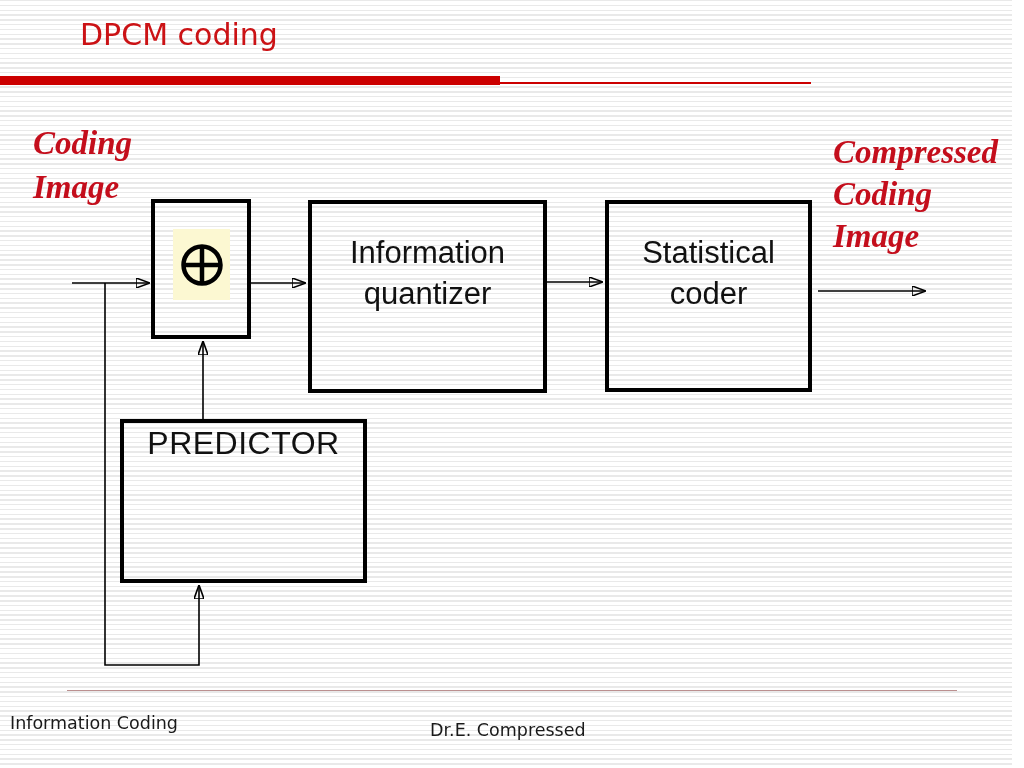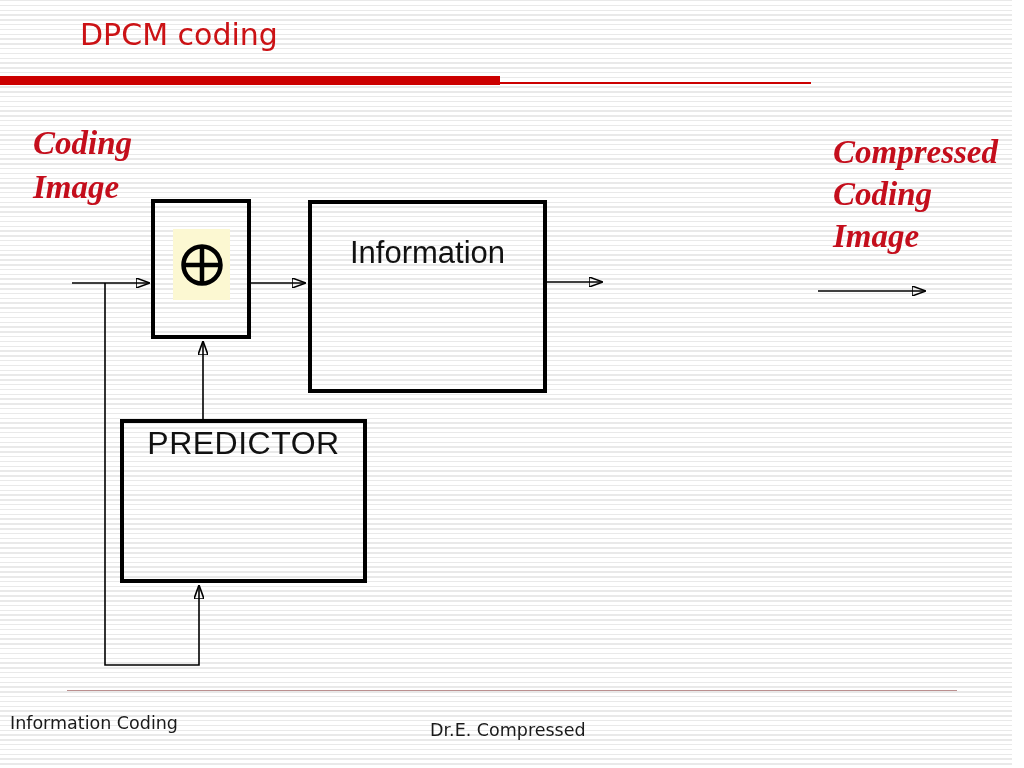--- a/index.html
+++ b/index.html
@@ -100,22 +100,27 @@
     <div class="adder-highlight">
       <svg width="46" height="46" viewBox="0 0 46 46">
         <circle cx="23" cy="23" r="18.5" fill="none" stroke="#000" stroke-width="4.5"></circle>
         <path d="M4.5 23 H41.5 M23 4.5 V41.5" stroke="#000" stroke-width="4.5" fill="none"></path>
       </svg>
     </div>
   </div>
 
   <div class="box quantizer-box">
     <div>Information</div>
+    <div>quantizer</div>
   </div>
 
+  <div class="box coder-box">
+    <div>Statistical</div>
+    <div>coder</div>
+  </div>
 
   <div class="box predictor-box">
     <div>PREDICTOR</div>
   </div>
 
   <svg class="connectors" viewBox="0 0 1024 768">
     <defs>
       <marker id="ah" markerUnits="userSpaceOnUse" markerWidth="14" markerHeight="10" refX="13" refY="5" orient="auto">
         <path d="M0,0 L14,5 L0,10 Z" fill="#000" stroke="none"></path>
       </marker>

